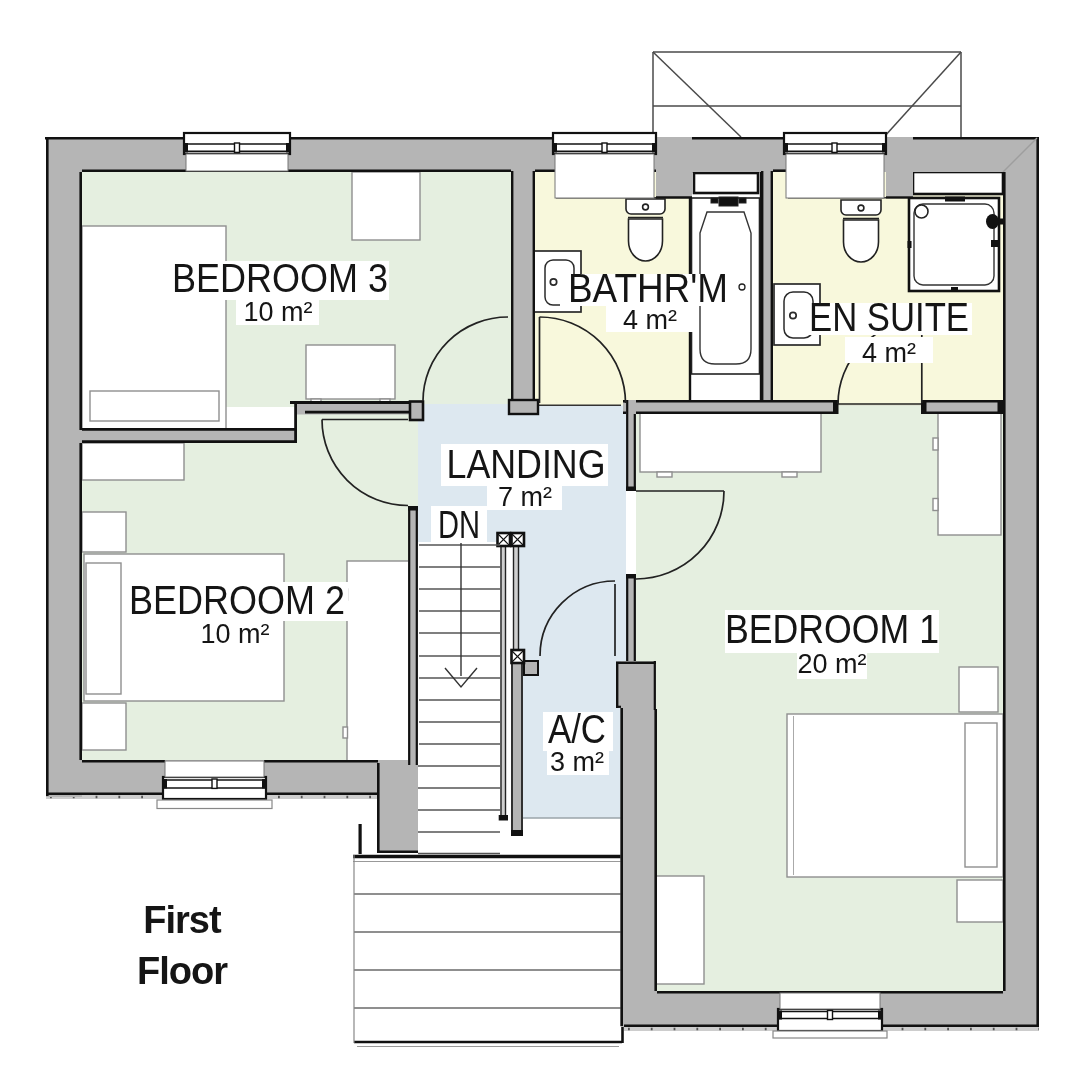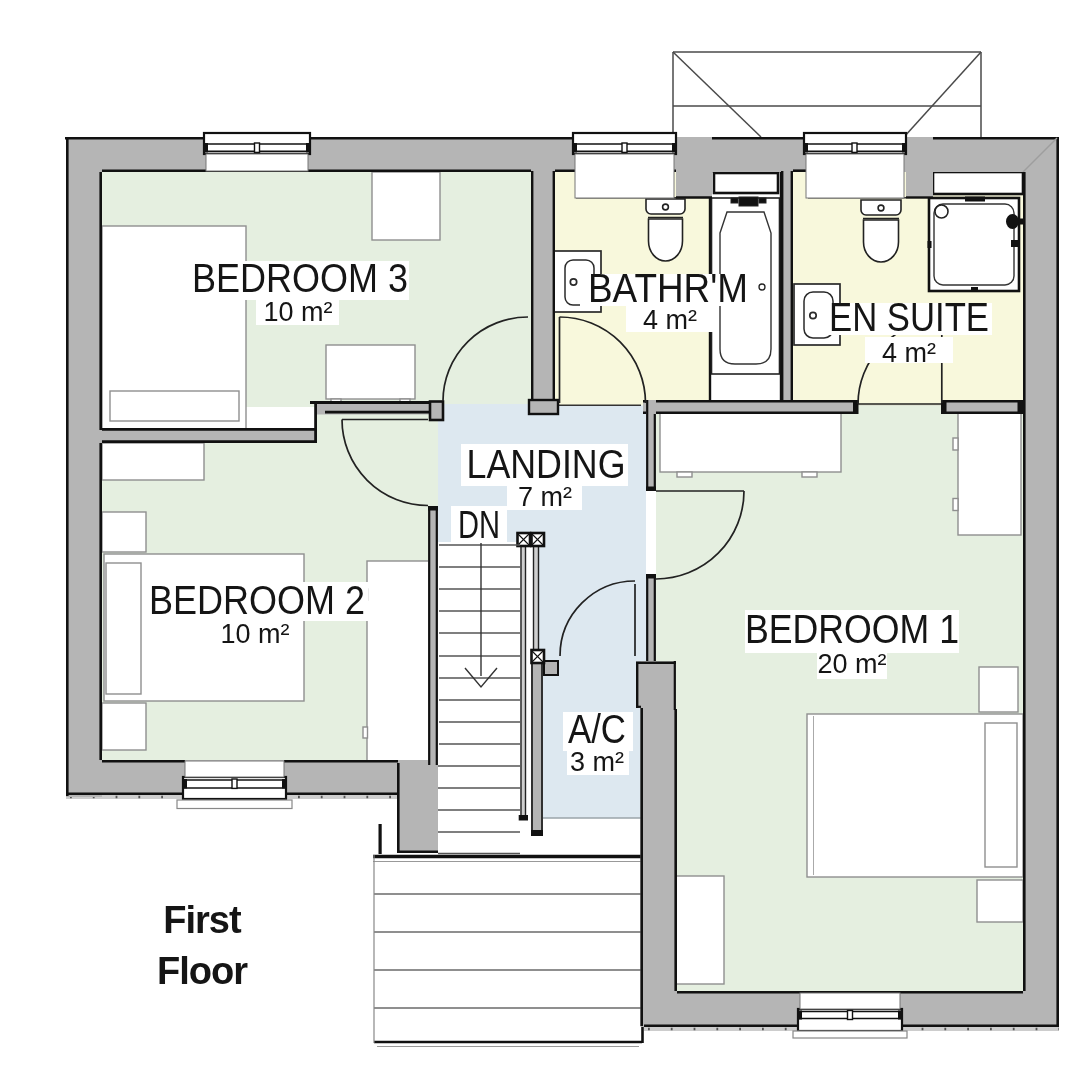--- a/index.html
+++ b/index.html
@@ -1,16 +1,16 @@
 <!DOCTYPE html>
 <html><head>
 <meta charset="utf-8">
 <style>
   html,body{margin:0;padding:0;background:#fff;}
-  #plan{position:relative;width:992px;height:1080px;font-family:"Liberation Sans",sans-serif;margin-left:20px;}
+  #plan{position:relative;width:992px;height:1080px;font-family:"Liberation Sans",sans-serif;}
   svg{display:block;}
   text{font-family:"Liberation Sans",sans-serif;fill:#151515;}
   .rn{font-size:40px;}
   .ar{font-size:27px;}
 </style>
 </head>
 <body>
 <div id="plan">
 <svg width="1084" height="1080" viewBox="0 0 1084 1080">
 

